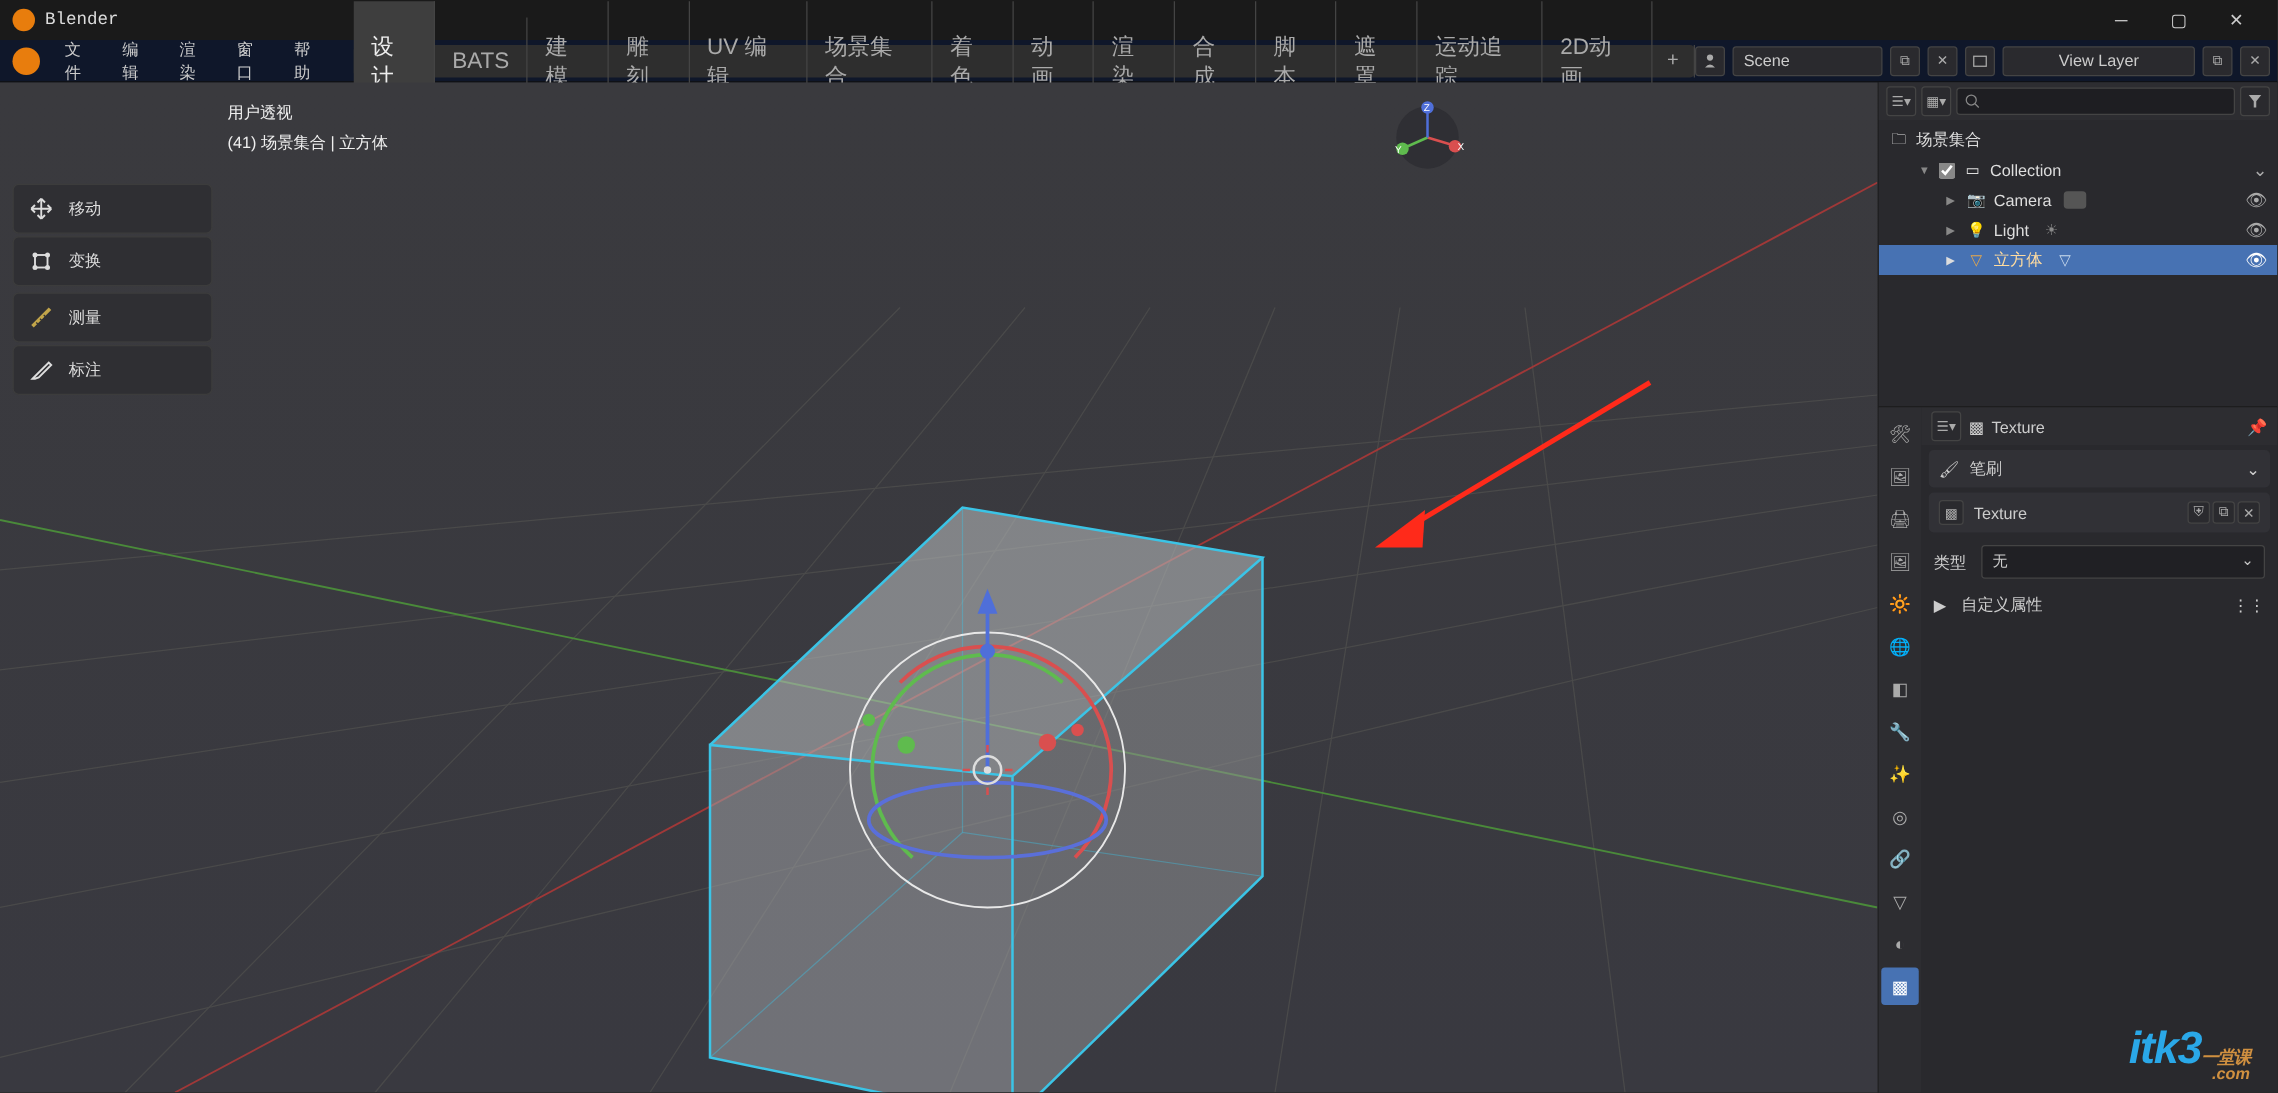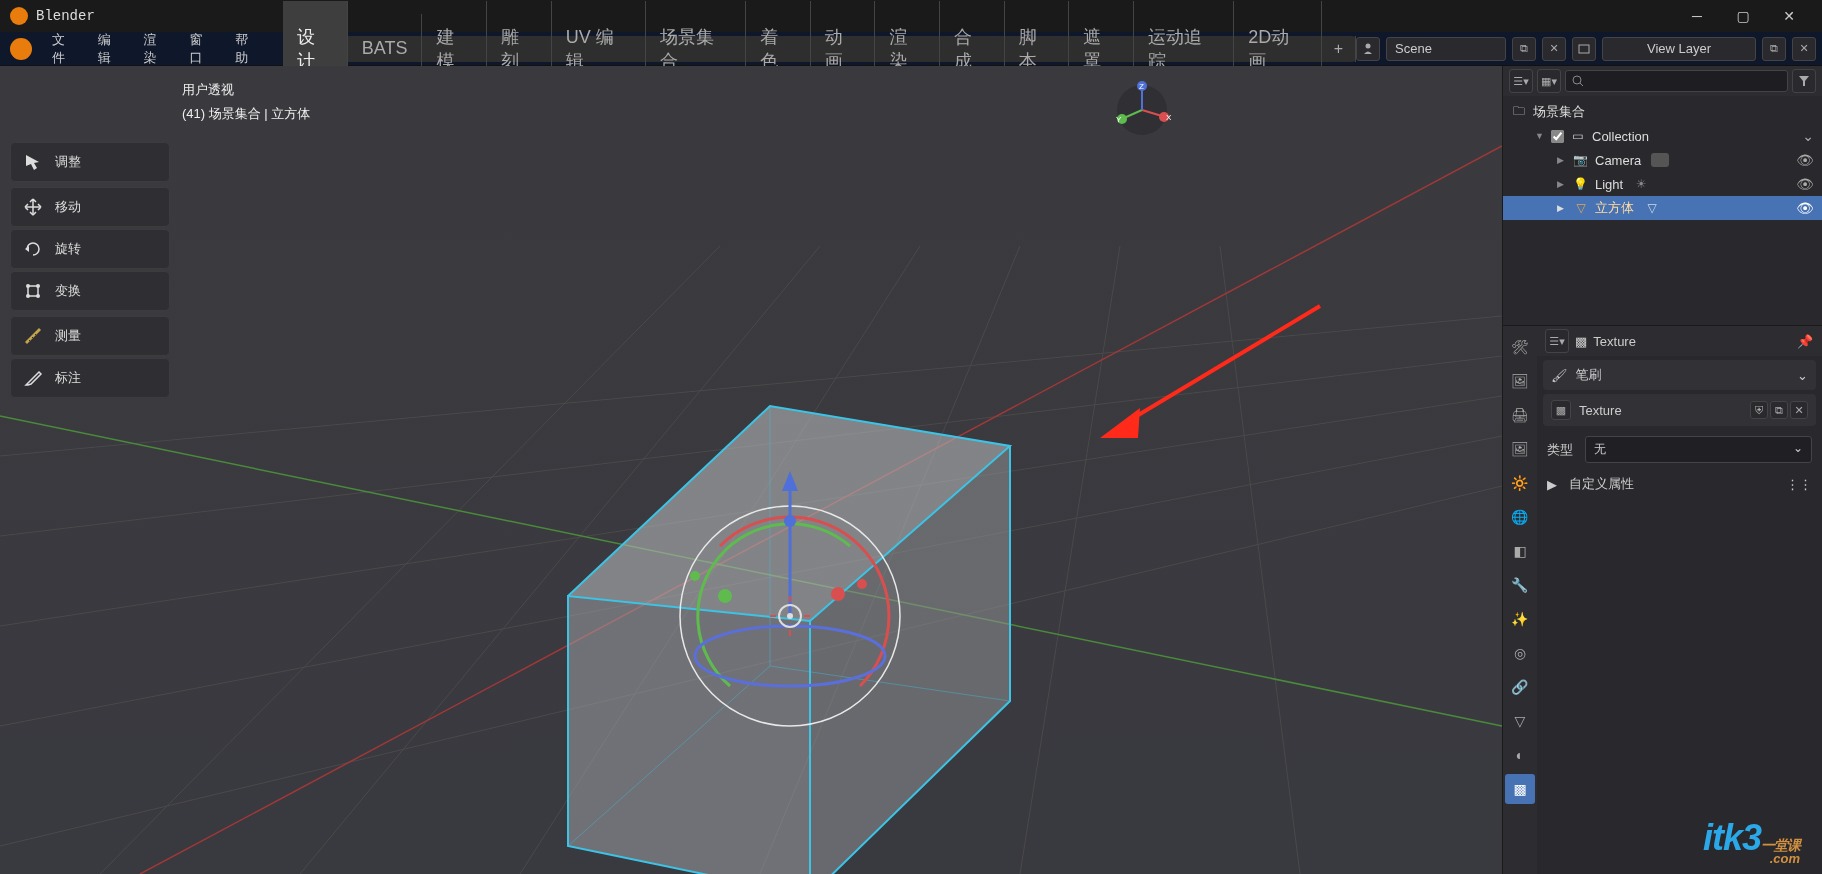--- a/index.html
+++ b/index.html
@@ -200,47 +200,30 @@
       </g>
 
       <g>
         <line x1="1320" y1="240" x2="1120" y2="360" stroke="#ff2a1a" stroke-width="4"></line>
         <polygon points="1100,372 1140,342 1138,372" fill="#ff2a1a"></polygon>
       </g>
     </svg>
 
     <div class="toolbar">
       <div class="toolgroup">
-        <div class="toolbtn">
-          <span class="ticon">
-              <svg width="20" height="20">
-                <path d="M3 3 L3 14 L8 12 L11 18 L14 16 L11 11 L16 10 Z" fill="#ddd"></path>
-              </svg>
-            </span>
-          <span class="tlabel">调整</span>
-        </div>
       </div>
       <div class="toolgroup">
         <div class="toolbtn">
           <span class="ticon">
               <svg width="20" height="20" stroke="#ddd" stroke-width="1.5" fill="none">
                 <path d="M10 2 L10 18 M2 10 L18 10"></path>
                 <path d="M10 2 L7 5 M10 2 L13 5 M10 18 L7 15 M10 18 L13 15 M2 10 L5 7 M2 10 L5 13 M18 10 L15 7 M18 10 L15 13"></path>
               </svg>
             </span>
           <span class="tlabel">移动</span>
-        </div>
-        <div class="toolbtn">
-          <span class="ticon">
-              <svg width="20" height="20">
-                <path d="M4 10 A6 6 0 1 1 10 16" fill="none" stroke="#ddd" stroke-width="1.5"></path>
-                <polygon points="2,10 6,7 6,13" fill="#ddd"></polygon>
-              </svg>
-            </span>
-          <span class="tlabel">旋转</span>
         </div>
         <div class="toolbtn">
           <span class="ticon">
               <svg width="20" height="20">
                 <rect x="5" y="5" width="10" height="10" fill="none" stroke="#ddd" stroke-width="1.5"></rect>
                 <circle cx="5" cy="5" r="2" fill="#ddd"></circle>
                 <circle cx="15" cy="5" r="2" fill="#ddd"></circle>
                 <circle cx="5" cy="15" r="2" fill="#ddd"></circle>
                 <circle cx="15" cy="15" r="2" fill="#ddd"></circle>
               </svg>

